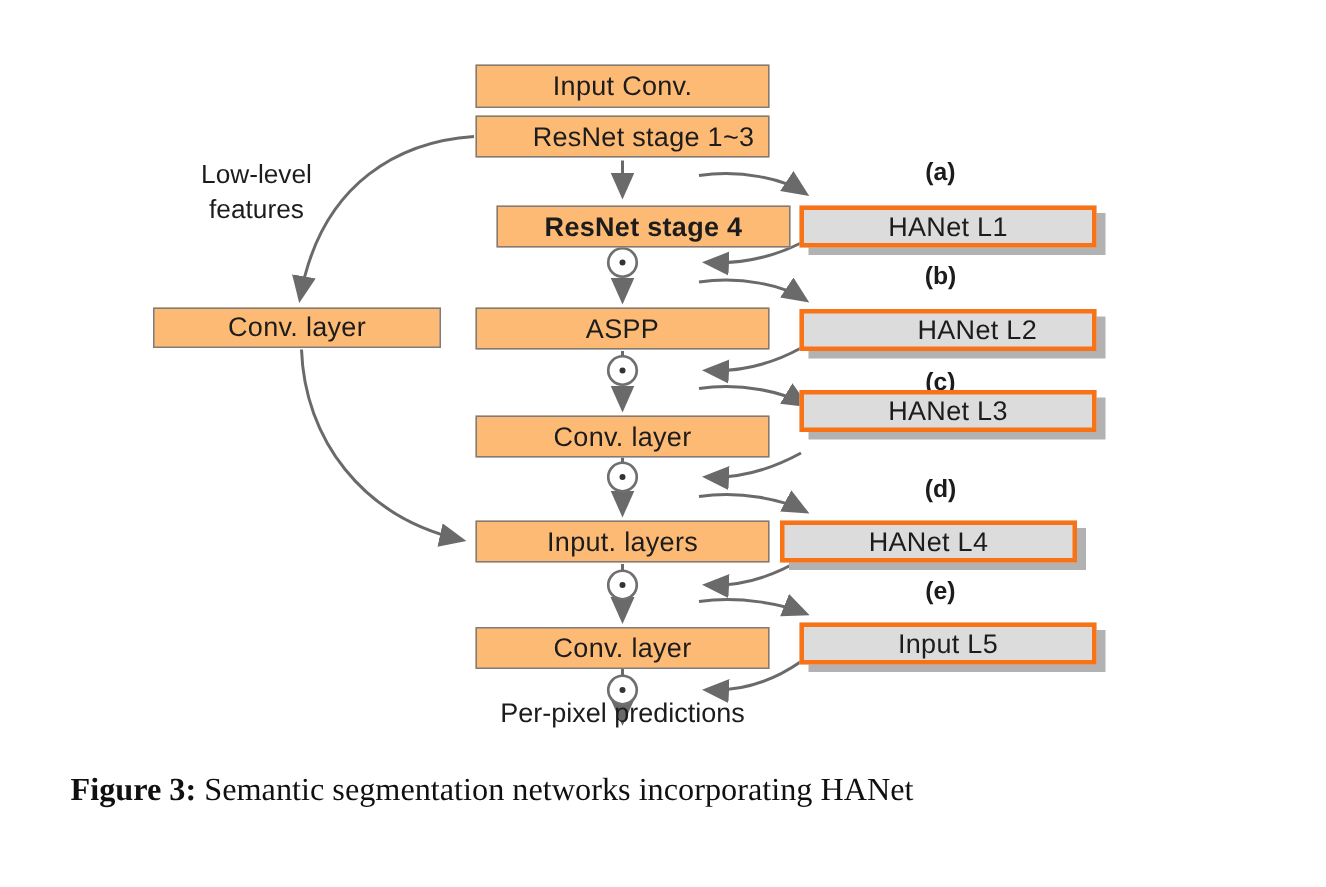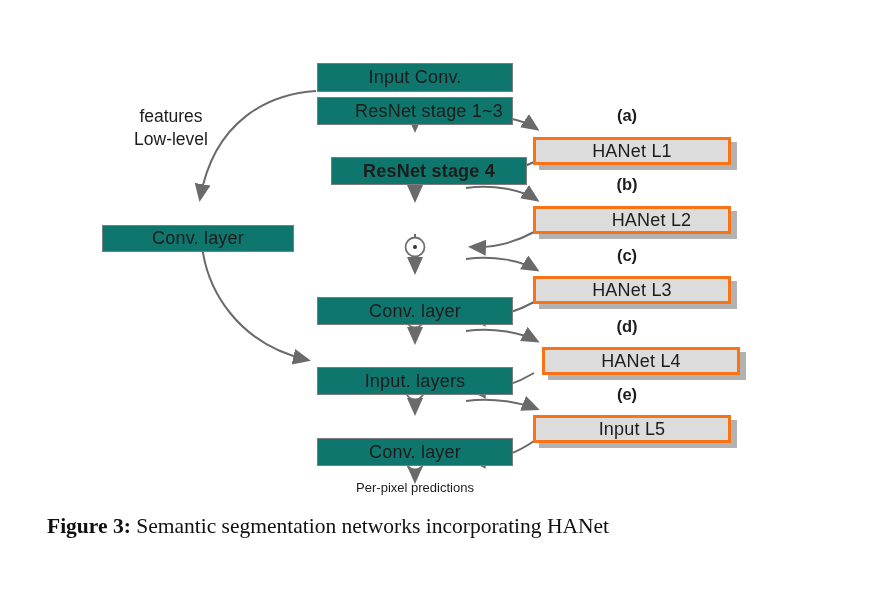--- a/index.html
+++ b/index.html
@@ -16,29 +16,28 @@
   svg.wires {
     position: absolute;
     left: 0; top: 0;
     width: 884px; height: 591px;
   }
   .node {
     position: absolute;
     box-sizing: border-box;
     width: 196px;
     height: 28px;
-    background: #0f766e;
+    background: #fdba74;
     border: 1.5px solid #7c7c7c;
     display: flex;
     align-items: center;
     justify-content: center;
     font-size: 18px;
     letter-spacing: 0.2px;
     white-space: nowrap;
-    margin-top: 20px;
   }
   .hanet {
     position: absolute;
     box-sizing: border-box;
     width: 198px;
     height: 28px;
     background: #dcdcdc;
     border: 3px solid #f97316;
     box-shadow: 6px 5px 0 #b2b2b2;
     display: flex;
@@ -61,24 +60,24 @@
     left: 110px;
     top: 105px;
     width: 122px;
     text-align: center;
     font-size: 17.5px;
     line-height: 23px;
   }
   .out-label {
     position: absolute;
     left: 298px;
-    top: 480px;
+    top: 465px;
     width: 234px;
     text-align: center;
-    font-size: 13px;
+    font-size: 18px;
   }
   .caption {
     position: absolute;
     left: 47px;
     top: 512px;
     width: 770px;
     font-family: Liberation Serif, serif;
     font-size: 21.5px;
     line-height: 29px;
     color: #101010;
@@ -142,41 +141,42 @@
     </g>
     <g>
       <circle cx="415" cy="460" r="9.5" fill="#ffffff" stroke="#6f6f6f" stroke-width="1.8"></circle>
       <circle cx="415" cy="460" r="2" fill="#333333" stroke="none"></circle>
     </g>
   </svg>
 
   <div class="node" style="left:317px; top:43px; height:29px;">Input Conv.</div>
   <div class="node" style="left:317px; top:77px;padding-left:28px;">ResNet stage 1~3</div>
   <div class="node" style="left:331px; top:137px;font-weight:bold;">ResNet stage 4</div>
+  <div class="node" style="left:317px; top:205px;">ASPP</div>
   <div class="node" style="left:317px; top:277px;">Conv. layer</div>
   <div class="node" style="left:317px; top:347px;">Input. layers</div>
   <div class="node" style="left:317px; top:418px;">Conv. layer</div>
 
   <div class="node" style="left:102px; top:205px; width:192px; height:27px;">Conv. layer</div>
 
   <div class="side-label">
+    <div>Low-level</div>
     <div>features</div>
-    <div>Low-level</div>
   </div>
 
   <div class="tag" style="top:106px;">(a)</div>
   <div class="tag" style="top:175px;">(b)</div>
   <div class="tag" style="top:246px;">(c)</div>
   <div class="tag" style="top:317px;">(d)</div>
   <div class="tag" style="top:385px;">(e)</div>
 
   <div class="hanet" style="left:533px; top:137px;">HANet L1</div>
   <div class="hanet" style="left:533px; top:206px;padding-left:39px;">HANet L2</div>
-  <div class="hanet" style="left:533px; top:276px;">HANet L3</div>
-  <div class="hanet" style="left:542px; top:347px;">HANet L4</div>
+  <div class="hanet" style="left:533px; top:260px;">HANet L3</div>
+  <div class="hanet" style="left:520px; top:347px;">HANet L4</div>
   <div class="hanet" style="left:533px; top:415px;">Input L5</div>
 
   <div class="out-label">Per-pixel predictions</div>
 
   <div class="caption">
     <div><b>Figure 3:</b> <span>Semantic segmentation networks incorporating HANet</span></div>
   </div>
 
 </div>
 

